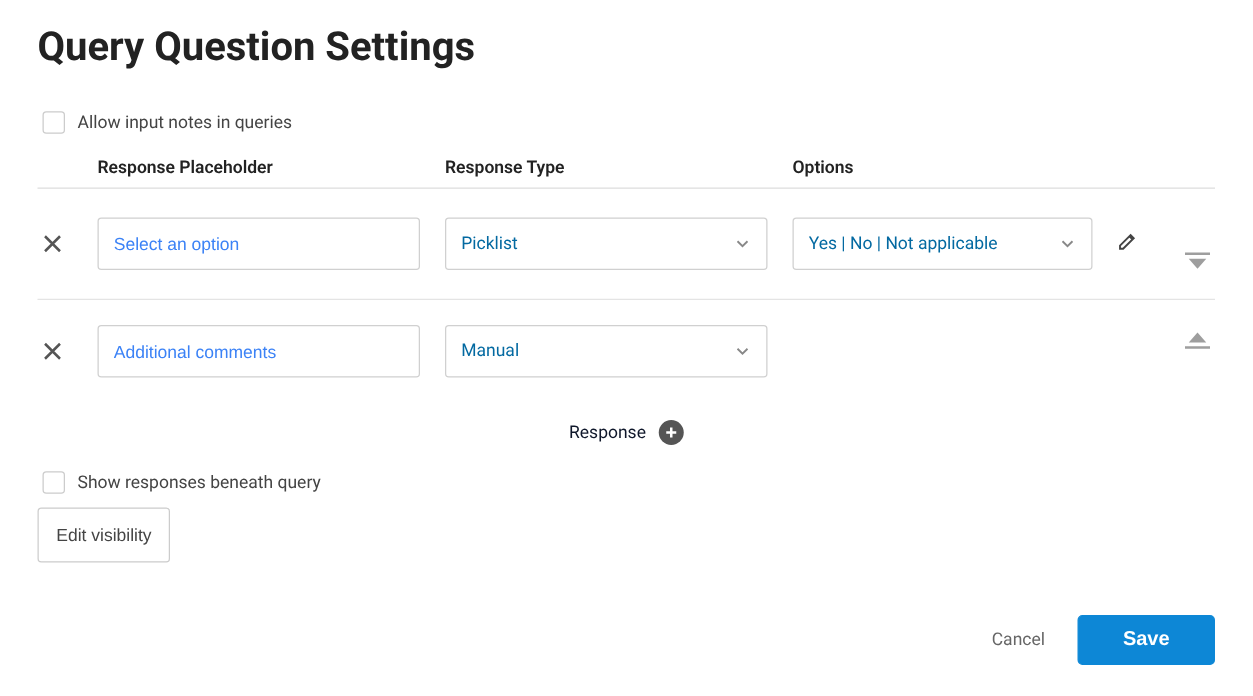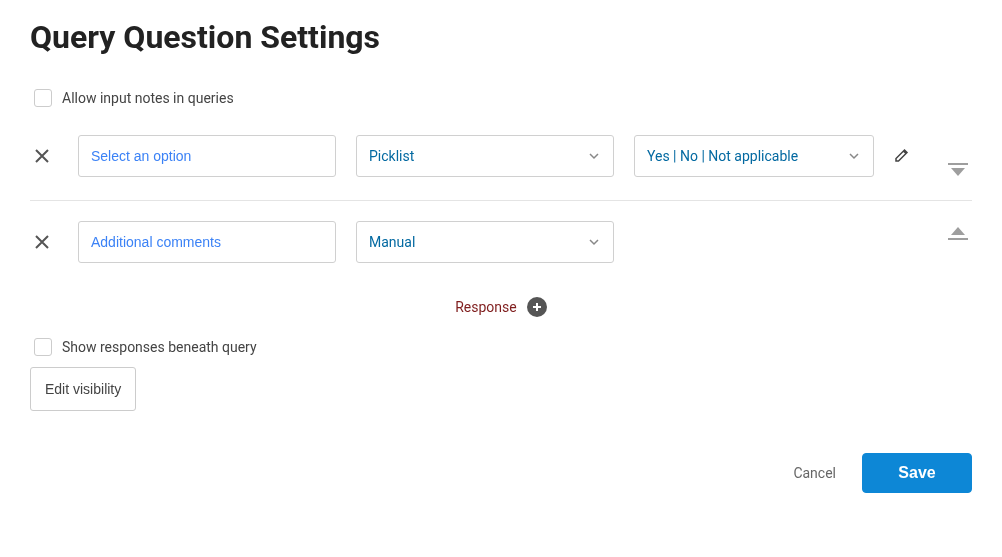--- a/index.html
+++ b/index.html
@@ -140,21 +140,21 @@
   }
   .sort-btn svg { width: 28px; height: 20px; }
 
   .add-response {
     display: flex;
     align-items: center;
     justify-content: center;
     gap: 10px;
     margin-top: 14px;
     margin-bottom: 16px;
-    color: #7f1d1d;
+    color: #0f172a;
   }
   .add-response .plus-circle {
     width: 20px; height: 20px;
     border-radius: 50%;
     background: #555;
     color: #fff;
     display: inline-flex;
     align-items: center;
     justify-content: center;
     font-weight: 700;
@@ -202,20 +202,27 @@
 <div class="container">
 
   <h1 class="page-title">Query Question Settings</h1>
 
   <div class="checkbox-row">
     <span class="checkbox-box"></span>
     <span class="checkbox-label">Allow input notes in queries</span>
   </div>
 
 
+  <div class="table-header">
+    <div class="col-remove"></div>
+    <div class="col-placeholder">Response Placeholder</div>
+    <div class="col-type">Response Type</div>
+    <div class="col-options">Options</div>
+    <div class="col-actions"></div>
+  </div>
 
   
   <div class="response-row">
     <div class="col-remove">
       <span class="icon-remove">
         <svg viewBox="0 0 14 14">
             <path d="M1 1 L13 13 M13 1 L1 13" stroke="currentColor" stroke-width="2" fill="none"></path>
           </svg>
       </span>
     </div>

